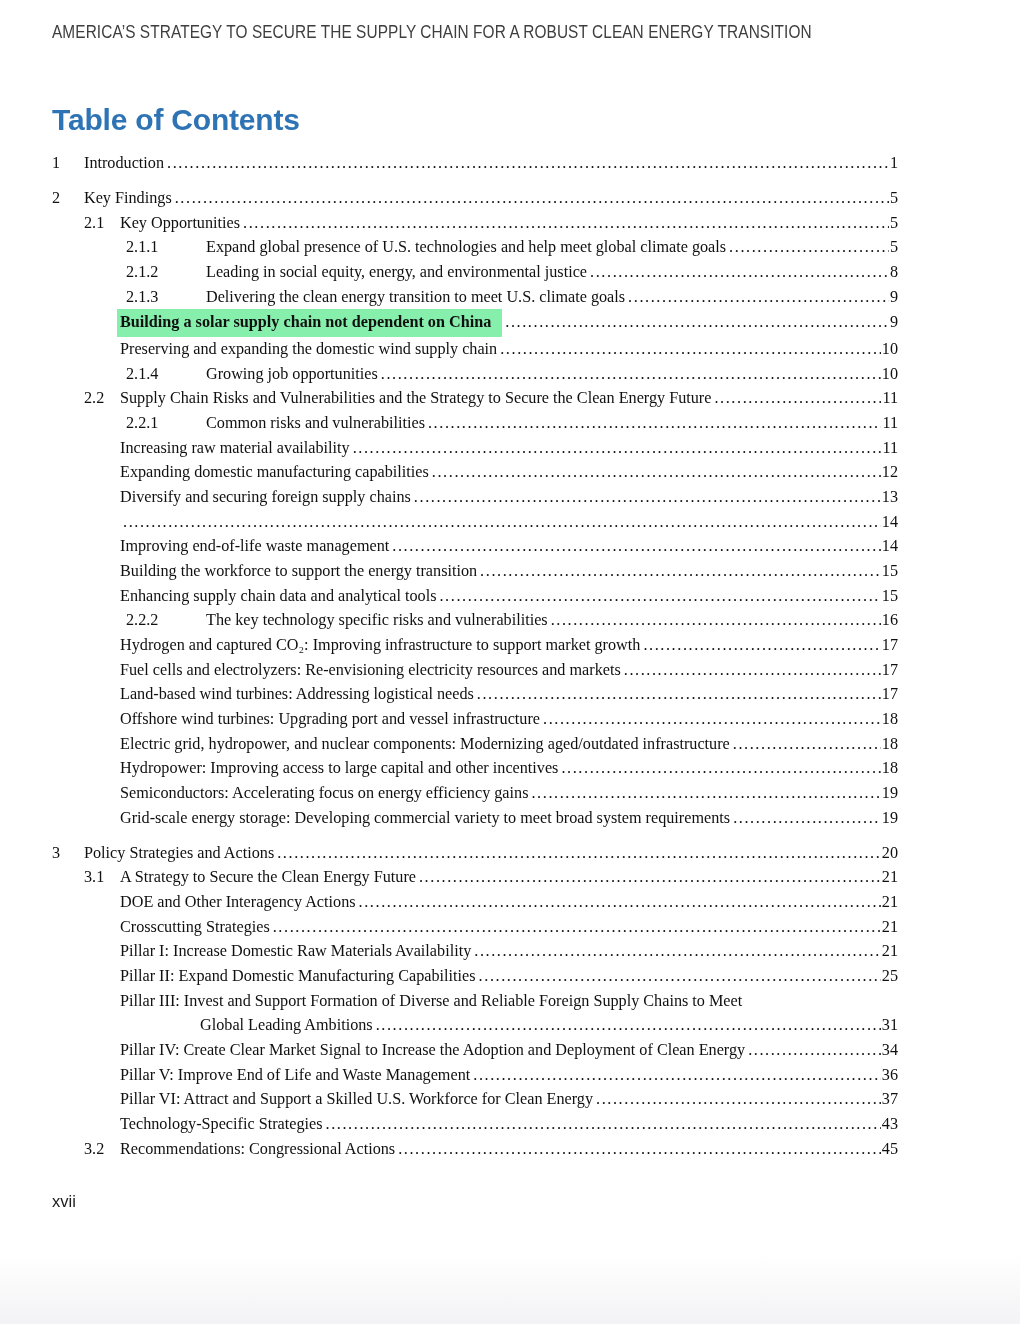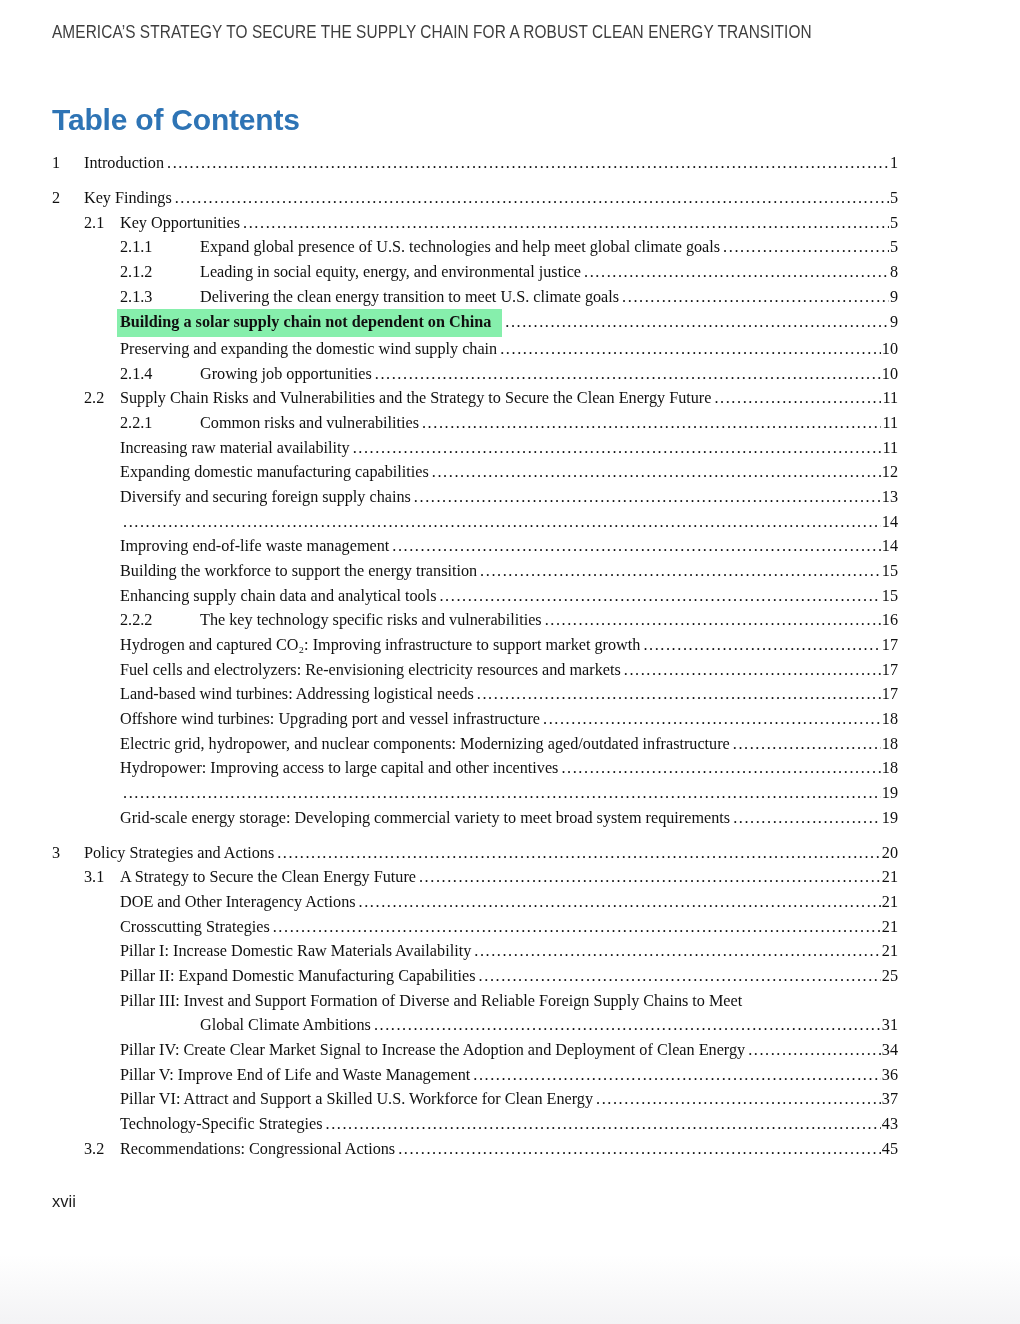--- a/index.html
+++ b/index.html
@@ -36,21 +36,21 @@
     display: flex;
     align-items: baseline;
     line-height: 24.65px;
     white-space: nowrap;
   }
   .entry.lvl1 { margin-top: 10.5px; }
   .lvl1 .num { display: inline-block; width: 32px; flex: none; }
   .lvl2 { padding-left: 32px; }
   .lvl2 .num { display: inline-block; width: 36px; flex: none; }
   .lvl3 { padding-left: 68px; }
-  .lvl3 .num { display: inline-block; width: 80px; flex: none; }
+  .lvl3 .num { display: inline-block; width: 80px; flex: none; margin-left: 6px; }
   .line.cont { padding-left: 80px; }
   .lbl, .lbl2 { flex: none; }
   .hl .lbl {
     background: #86efac;
     padding: 1px 11px 2px 3px;
     margin-left: -3px;
     font-weight: bold;
   }
   .leader {
     flex: 1 1 auto;
@@ -265,20 +265,21 @@
       </div>
       <div class="entry lvl3 sub">
         <div class="line">
           <span class="lbl">Hydropower: Improving access to large capital and other incentives</span>
           <span class="leader"></span>
           <span class="pg">18</span>
         </div>
       </div>
       <div class="entry lvl3 sub">
         <div class="line">
+          <span class="lbl">Semiconductors: Accelerating focus on energy efficiency gains</span>
           <span class="leader"></span>
           <span class="pg">19</span>
         </div>
       </div>
       <div class="entry lvl3 sub">
         <div class="line">
           <span class="lbl">Grid-scale energy storage: Developing commercial variety to meet broad system requirements</span>
           <span class="leader"></span>
           <span class="pg">19</span>
         </div>
@@ -325,21 +326,21 @@
           <span class="lbl">Pillar II: Expand Domestic Manufacturing Capabilities</span>
           <span class="leader"></span>
           <span class="pg">25</span>
         </div>
       </div>
       <div class="entry lvl3 sub">
         <div class="line">
           <span class="lbl">Pillar III: Invest and Support Formation of Diverse and Reliable Foreign Supply Chains to Meet</span>
         </div>
         <div class="line cont">
-          <span class="lbl2">Global Climate Ambitions</span>
+          <span class="lbl2">Global Leading Ambitions</span>
           <span class="leader"></span>
           <span class="pg">31</span>
         </div>
       </div>
       <div class="entry lvl3 sub">
         <div class="line">
           <span class="lbl">Pillar IV: Create Clear Market Signal to Increase the Adoption and Deployment of Clean Energy</span>
           <span class="leader"></span>
           <span class="pg">34</span>
         </div>

